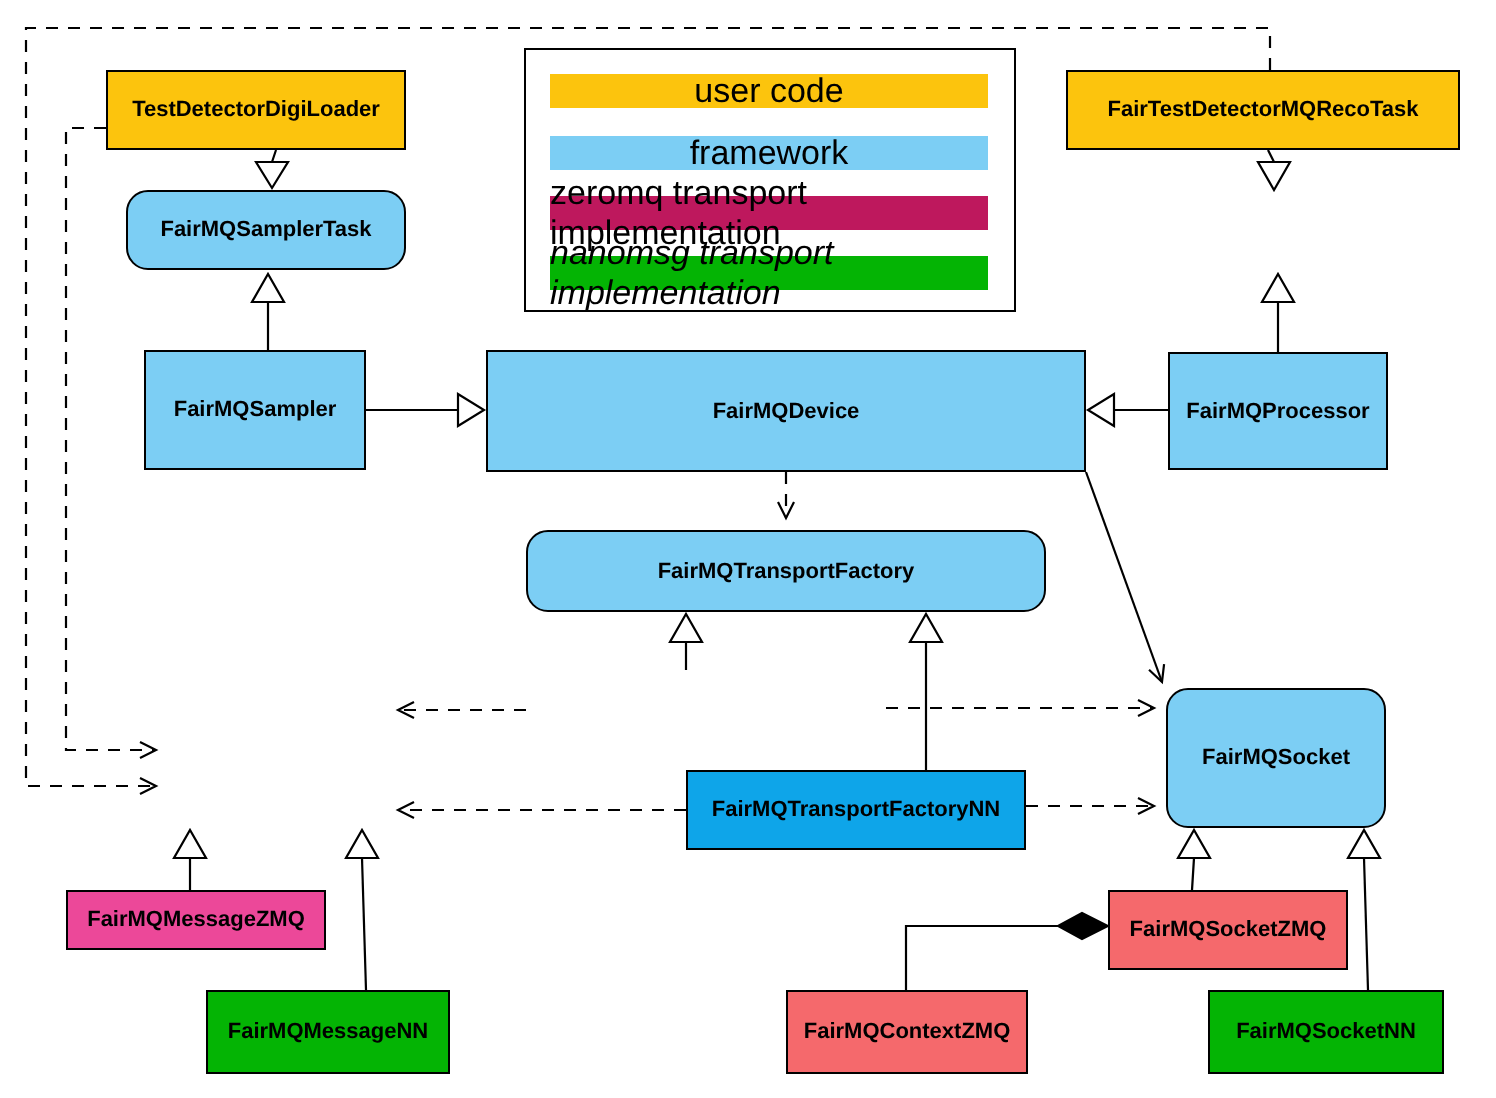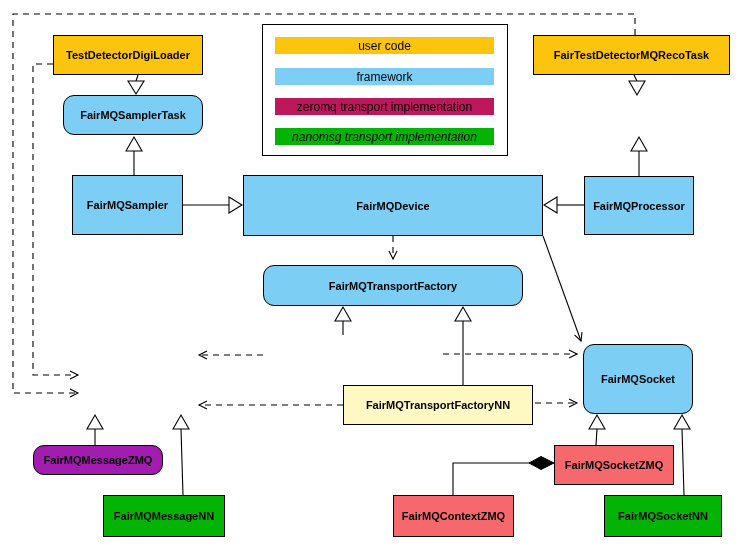--- a/index.html
+++ b/index.html
@@ -6,21 +6,21 @@
   .canvas{position:relative;width:748px;height:549px;background:#fff;overflow:hidden;
           font-family:"Liberation Sans","DejaVu Sans",sans-serif;}
   .edges{position:absolute;left:0;top:0;width:748px;height:549px;}
   .node{position:absolute;box-sizing:border-box;border:1px solid #000;
         display:flex;align-items:center;justify-content:center;text-align:center;
         font-size:11px;font-weight:bold;color:#000;}
   .node.abstract{border-radius:11px;}
   .legend{position:absolute;box-sizing:border-box;border:1px solid #000;background:#fff;}
   .legend .bar{position:absolute;left:12px;width:219px;height:17px;
         display:flex;align-items:center;justify-content:center;
-        font-size:12px;font-weight:normal;color:#000;}
+        font-size:17px;font-weight:normal;color:#000;}
 </style>
 </head>
 <body>
 
 <div class="canvas">
 
   <svg class="edges" width="748" height="549" viewBox="0 0 748 549" xmlns="http://www.w3.org/2000/svg">
     <defs>
       <marker id="openarrow" markerWidth="12" markerHeight="12" refX="9" refY="5" orient="auto" markerUnits="userSpaceOnUse">
         <path d="M1,1 L9,5 L1,9" fill="none" stroke="#000" stroke-width="1.1"></path>
@@ -119,21 +119,21 @@
   <div class="node" style="left: 53px; top: 35px; width: 150px; height: 40px; background-color: rgb(252, 196, 13);">TestDetectorDigiLoader</div>
   <div class="node" style="left: 533px; top: 35px; width: 197px; height: 40px; background-color: rgb(252, 196, 13);">FairTestDetectorMQRecoTask</div>
 
   <div class="node abstract" style="left: 63px; top: 95px; width: 140px; height: 40px; background-color: rgb(124, 206, 244);">FairMQSamplerTask</div>
   <div class="node" style="left: 72px; top: 175px; width: 111px; height: 60px; background-color: rgb(124, 206, 244);">FairMQSampler</div>
   <div class="node" style="left: 243px; top: 175px; width: 300px; height: 61px; background-color: rgb(124, 206, 244);">FairMQDevice</div>
   <div class="node" style="left: 584px; top: 176px; width: 110px; height: 59px; background-color: rgb(124, 206, 244);">FairMQProcessor</div>
   <div class="node abstract" style="left: 263px; top: 265px; width: 260px; height: 41px; background-color: rgb(124, 206, 244);">FairMQTransportFactory</div>
   <div class="node abstract" style="left: 583px; top: 344px; width: 110px; height: 70px; background-color: rgb(124, 206, 244);">FairMQSocket</div>
 
-  <div class="node" style="left: 33px; top: 445px; width: 130px; height: 30px; background-color: #a21caf; border-radius: 11px;">FairMQMessageZMQ</div>
+  <div class="node" style="left: 33px; top: 445px; width: 130px; height: 30px; background-color: #ec4899;">FairMQMessageZMQ</div>
   <div class="node" style="left: 554px; top: 445px; width: 120px; height: 40px; background-color: rgb(245, 105, 108);">FairMQSocketZMQ</div>
   <div class="node" style="left: 393px; top: 495px; width: 121px; height: 42px; background-color: rgb(245, 105, 108);">FairMQContextZMQ</div>
 
-  <div class="node" style="left: 343px; top: 385px; width: 190px; height: 40px; background-color: #fef9c3;">FairMQTransportFactoryNN</div>
+  <div class="node" style="left: 343px; top: 385px; width: 170px; height: 40px; background-color: #0ea5e9;">FairMQTransportFactoryNN</div>
   <div class="node" style="left: 103px; top: 495px; width: 122px; height: 42px; background-color: rgb(4, 180, 4);">FairMQMessageNN</div>
   <div class="node" style="left: 604px; top: 495px; width: 118px; height: 42px; background-color: rgb(4, 180, 4);">FairMQSocketNN</div>
 
 </div>
 
 </body></html>

